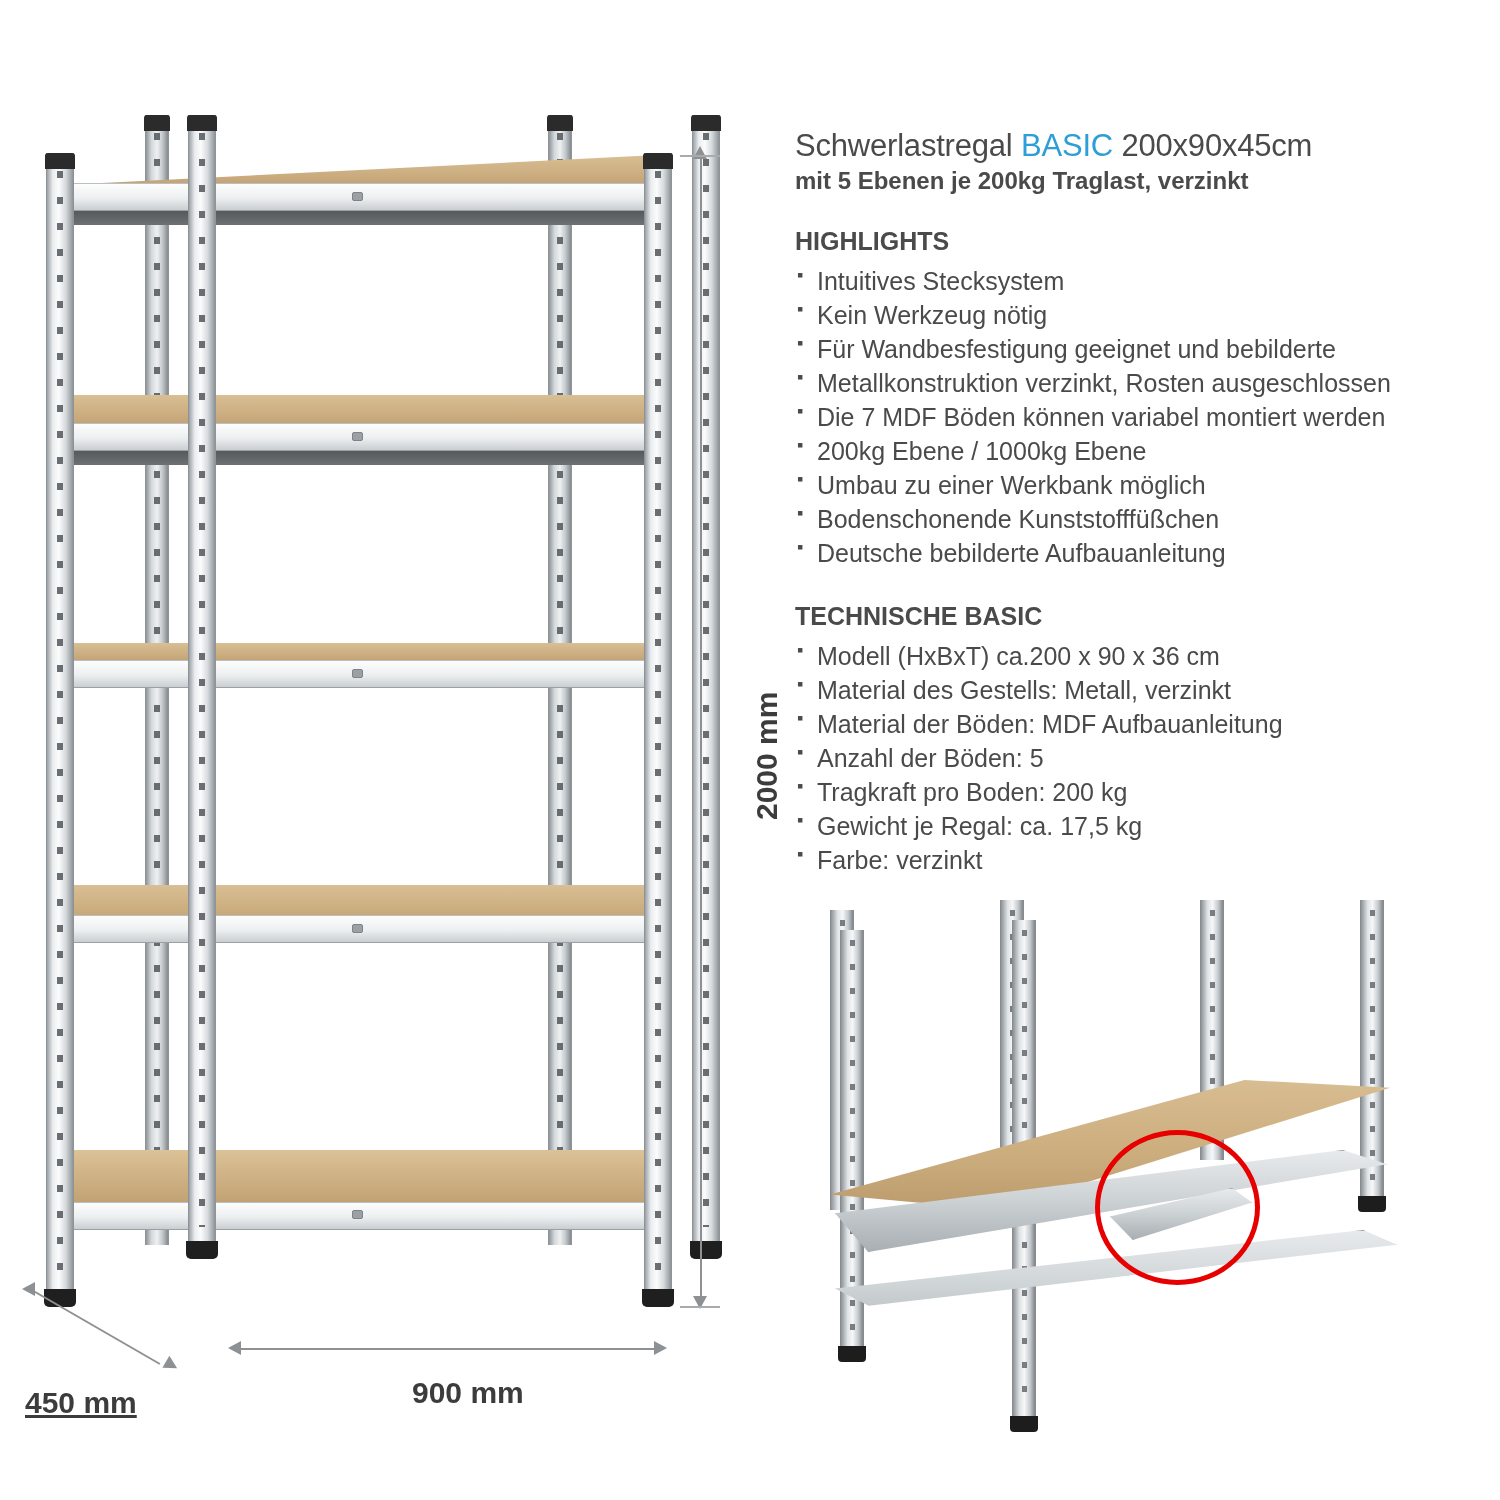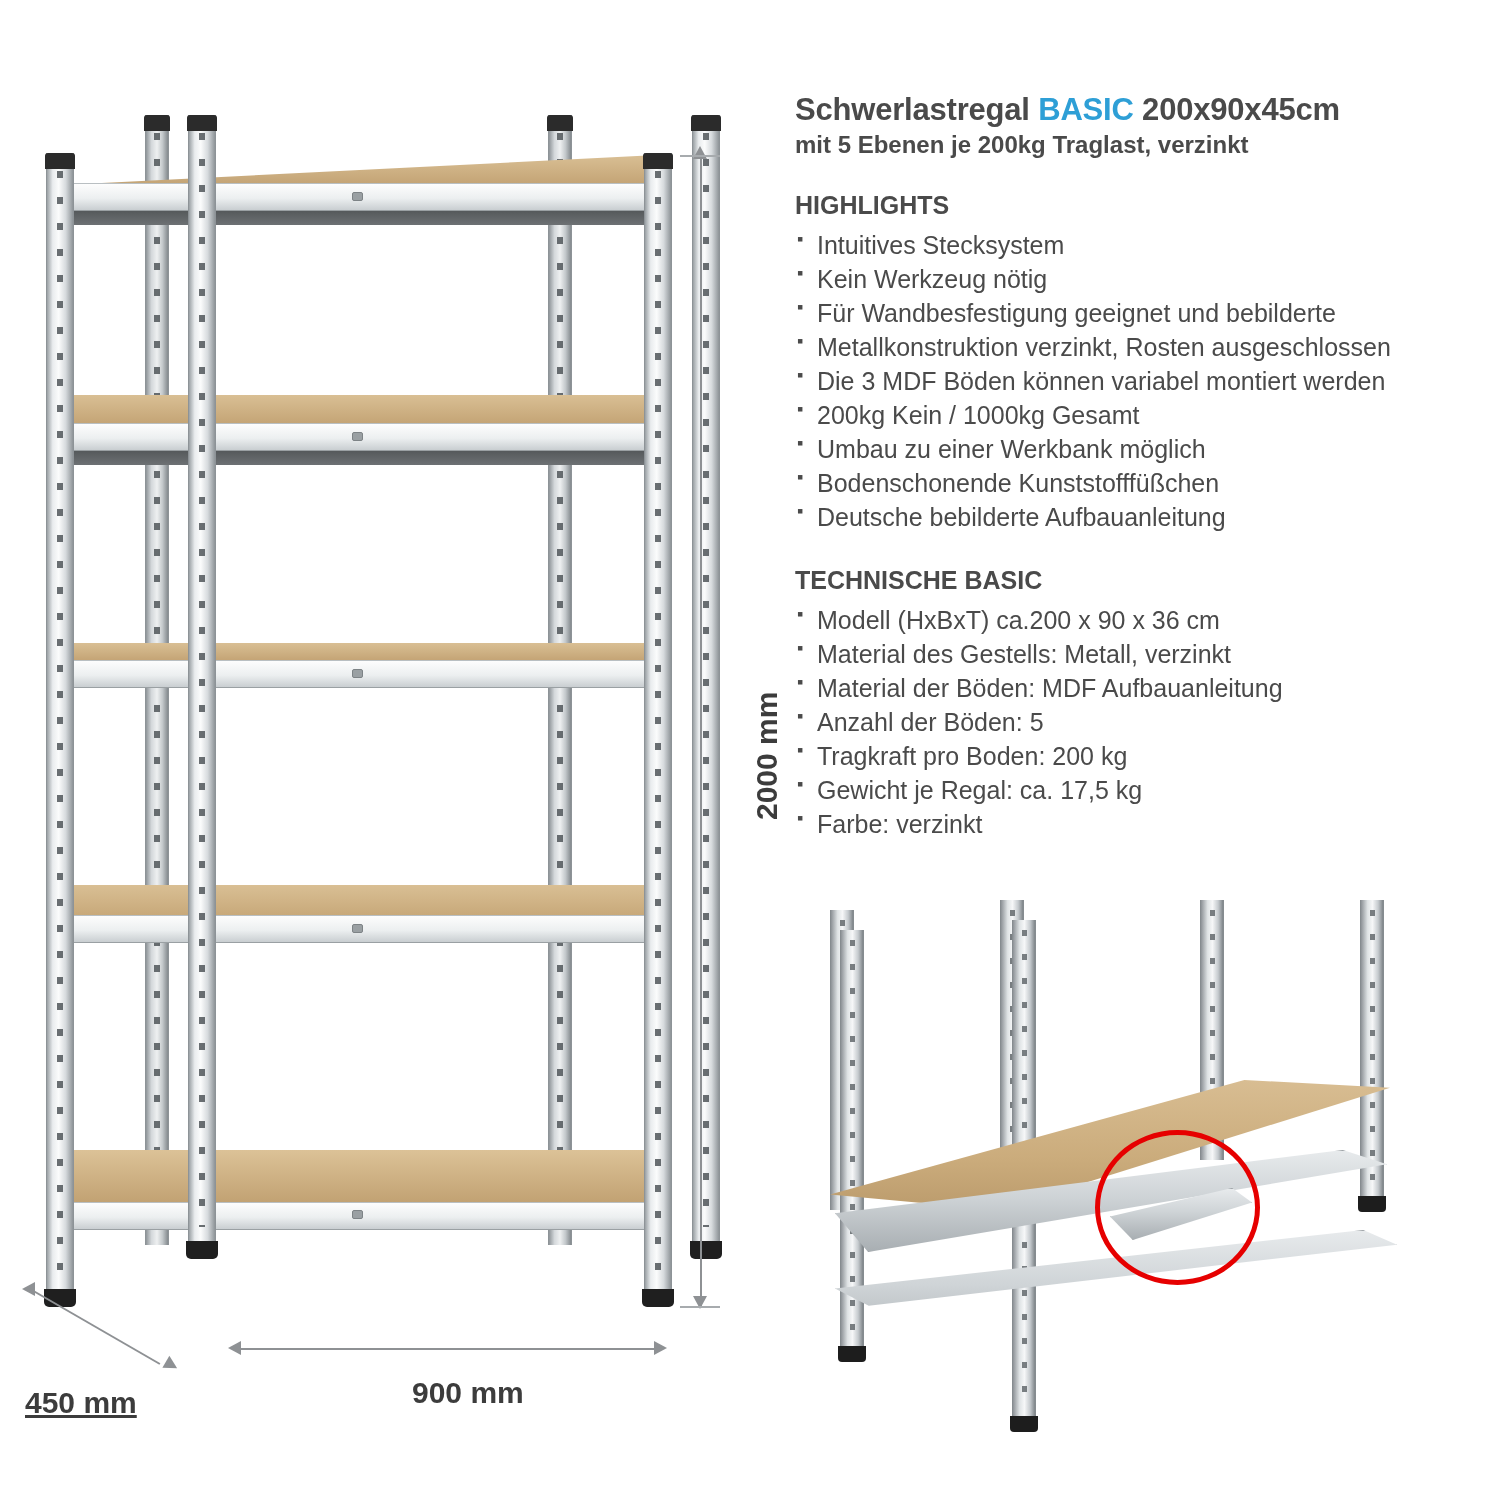--- a/index.html
+++ b/index.html
@@ -146,24 +146,25 @@
 
   
   #info-panel {
     position: absolute;
     left: 795px;
     top: 92px;
     width: 690px;
   }
   .title-line1 {
     font-size: 31px;
-    font-weight: bold;
+    font-weight: normal;
     color: #4a4a4a;
     letter-spacing: -0.2px;
     line-height: 1.18;
+    margin-top: 36px;
   }
   .title-line1 .brand {
     color: #2e9fd6;
   }
   .title-line2 {
     font-size: 24px;
     font-weight: bold;
     color: #4a4a4a;
     margin-top: 2px;
     line-height: 1.2;
@@ -346,22 +347,22 @@
     <span>200x90x45cm</span>
   </div>
   <div class="title-line2">mit 5 Ebenen je 200kg Traglast, verzinkt</div>
 
   <div class="section-head">HIGHLIGHTS</div>
   <ul class="feature-list">
     <li>Intuitives Stecksystem</li>
     <li>Kein Werkzeug nötig</li>
     <li>Für Wandbesfestigung geeignet und bebilderte</li>
     <li>Metallkonstruktion verzinkt, Rosten ausgeschlossen</li>
-    <li>Die 3 MDF Böden können variabel montiert werden</li>
-    <li>200kg Kein / 1000kg Gesamt</li>
+    <li>Die 7 MDF Böden können variabel montiert werden</li>
+    <li>200kg Ebene / 1000kg Ebene</li>
     <li>Umbau zu einer Werkbank möglich</li>
     <li>Bodenschonende Kunststofffüßchen</li>
     <li>Deutsche bebilderte Aufbauanleitung</li>
   </ul>
 
   <div class="section-head">TECHNISCHE BASIC</div>
   <ul class="feature-list">
     <li>Modell (HxBxT) ca.200 x 90 x 36 cm</li>
     <li>Material des Gestells: Metall, verzinkt</li>
     <li>Material der Böden: MDF Aufbauanleitung</li>

